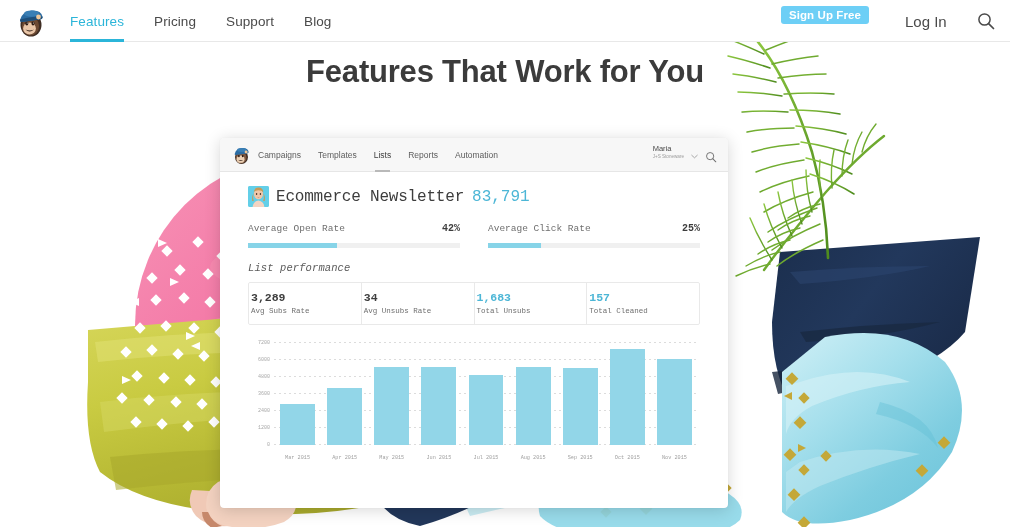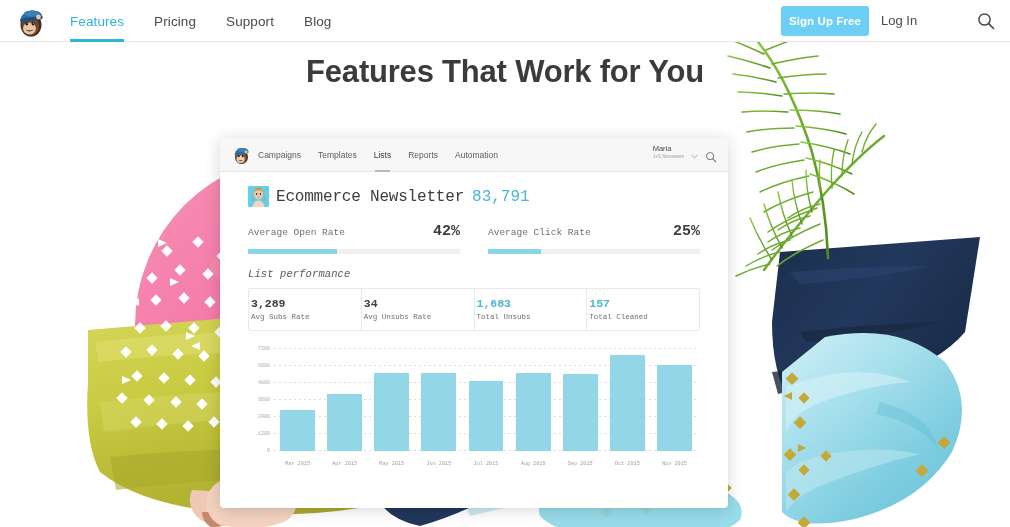--- a/index.html
+++ b/index.html
@@ -21,26 +21,26 @@
   .nav-links { position:absolute; left:70px; top:0; height:42px; display:flex; align-items:center; }
   .nav-link {
     font-size:13.5px; color:#4a4a4a; margin-right:30px; height:42px;
     display:flex; align-items:center; position:relative; cursor:pointer; letter-spacing:.1px;
   }
   .nav-link.active { color:#2bb5d9; }
   .nav-link.active:after {
     content:""; position:absolute; left:0; right:0; bottom:0; height:3px; background:#2bb5d9;
   }
   .signup-btn {
-    position:absolute; left:781px; top:6px; width:88px; height:30px;
+    position:absolute; left:781px; top:6px; width:88px; height:18px;
     background:#6dcff6; color:#fff; border:none; border-radius:3px;
     font-size:11.5px; font-weight:bold; cursor:pointer; font-family:"Liberation Sans",sans-serif;
     letter-spacing:.1px;
   }
-  .login-link { position:absolute; left:881px; top:13px; font-size:13px; color:#4a4a4a; cursor:pointer; }
+  .login-link { position:absolute; left:905px; top:13px; font-size:15px; color:#4a4a4a; cursor:pointer; }
   .nav-search { position:absolute; left:976px; top:11px; width:20px; height:20px; cursor:pointer; }
 
   
   .page-title {
     position:absolute; left:0; top:54px; width:1010px; text-align:center;
     font-size:31px; font-weight:bold; color:#3b3b3b; letter-spacing:-.2px; z-index:40;
   }
 
   
   .art { position:absolute; left:0; top:42px; width:1010px; height:485px; z-index:1; overflow:hidden; }
@@ -80,21 +80,21 @@
     width:21px; height:21px; border-radius:2px; margin-right:7px; flex:none;
     background:#69d2e7; overflow:hidden; position:relative;
   }
   .list-name { font-size:16px; color:#3d3d3d; letter-spacing:-.2px; }
   .list-count { font-size:16px; color:#4cb6d6; margin-left:8px; }
 
   .rates { display:flex; gap:28px; margin-bottom:14px; }
   .rate { flex:1; }
   .rate-top { display:flex; justify-content:space-between; align-items:baseline; margin-bottom:9px; }
   .rate-label { font-size:9.5px; color:#6f6f6f; }
-  .rate-value { font-size:15px; color:#3d3d3d; font-weight:bold; }
+  .rate-value { font-size:10px; color:#3d3d3d; font-weight:bold; }
   .rate-track { height:5px; background:#f0f0f0; border-radius:0; position:relative; }
   .rate-fill { height:5px; background:#87d4e8; }
 
   .section-title { font-size:10.5px; color:#5a5a5a; font-style:italic; margin-bottom:8px; letter-spacing:.1px; }
 
   .stats { display:flex; border:1px solid #e9e9e9; border-radius:2px; margin-bottom:14px; }
   .stat { flex:1; padding:8px 2px 9px; border-right:1px solid #e9e9e9; }
   .stat:last-child { border-right:none; }
   .stat-value { font-size:11.5px; font-weight:bold; color:#3d3d3d; margin-bottom:3px; }
   .stat-value.accent { color:#4cb6d6; }

